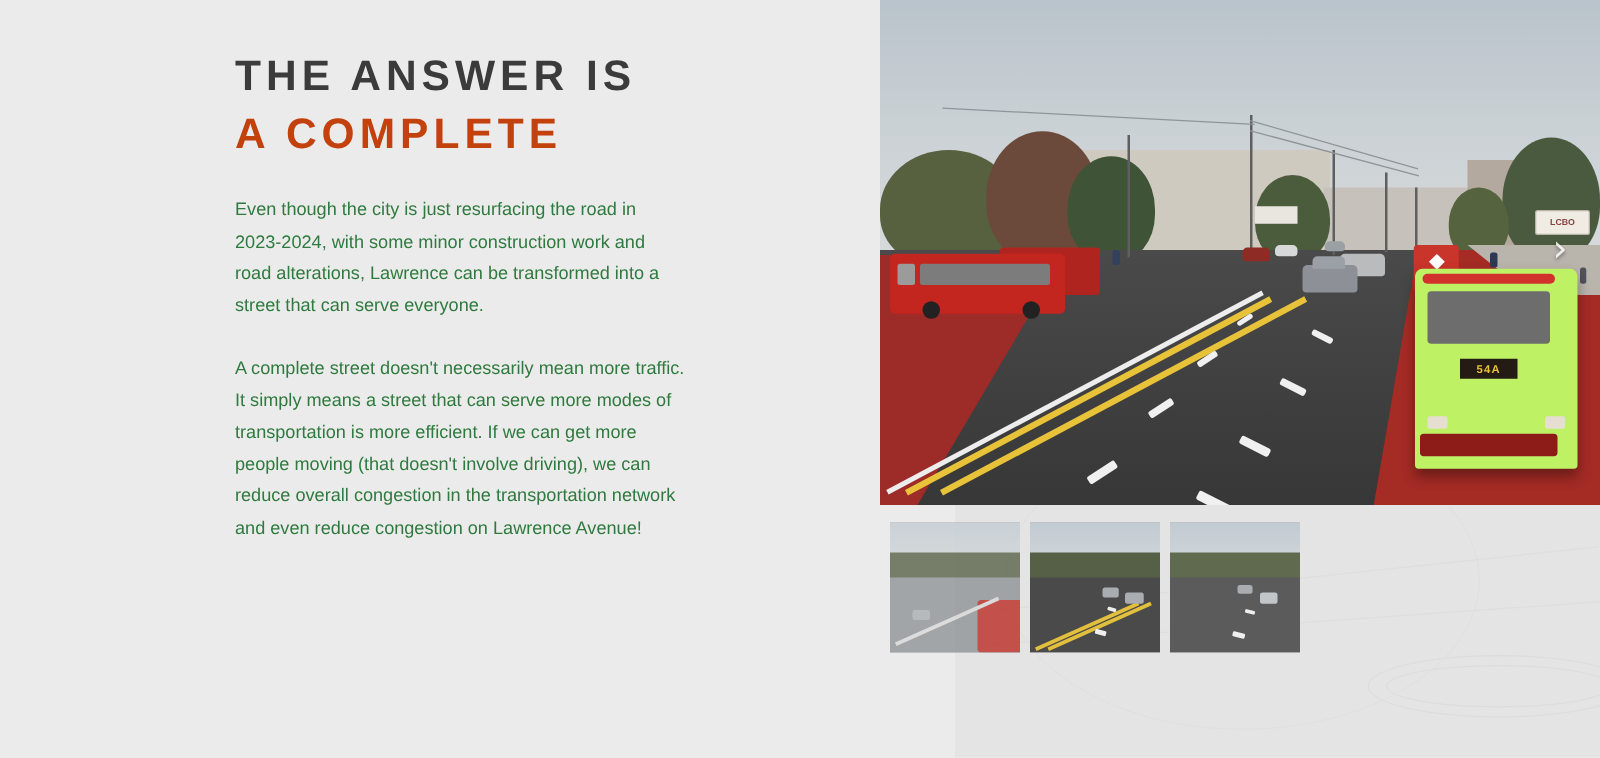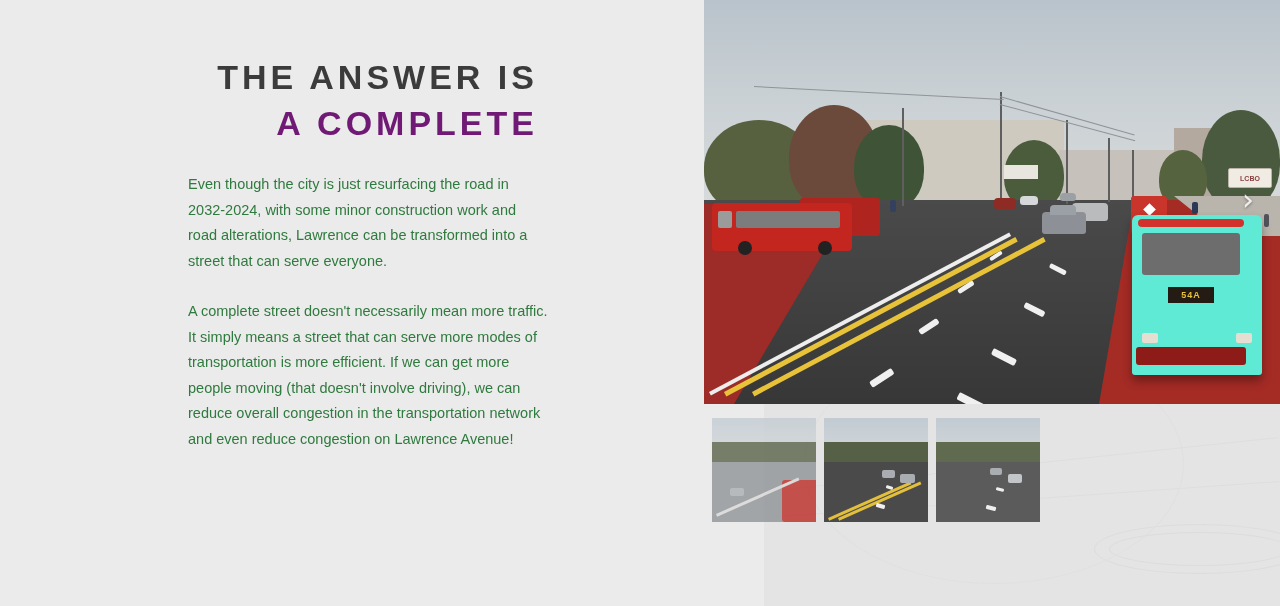--- a/index.html
+++ b/index.html
@@ -18,31 +18,30 @@
   }
   
   .left-panel {
     width: 704px;
     height: 606px;
     position: relative;
     background: #ebebeb;
     padding: 38px 150px 0 188px;
   }
   .headline {
-    margin: 16px;
+    margin: 0;
     font-size: 34px;
     line-height: 46px;
     font-weight: 700;
     letter-spacing: 4px;
     color: #3b3b3b;
     text-transform: uppercase;
-    text-align: right;
   }
   .headline .green {
-    color: #701a75;
+    color: #c2410c;
     display: block;
   }
   .body-copy {
     margin-top: 26px;
     color: #2f7a3e;
     font-size: 14.5px;
     line-height: 25.5px;
     max-width: 360px;
   }
   .body-copy p { margin: 0 0 25px 0; }
@@ -164,21 +163,21 @@
   
   .edge-white {
     position: absolute; left: 5px; top: 392px; width: 340px; height: 4px;
     background: #ededed; transform: rotate(-28deg); transform-origin: left top;
   }
 
   
   .bus-front {
     position: absolute; left: 428px; top: 215px;
     width: 130px; height: 160px;
-    background: #5eead4;
+    background: #bef264;
     border-radius: 6px 6px 3px 3px;
     box-shadow: 0 6px 10px rgba(0,0,0,.35);
   }
   .bus-front .roof {
     position: absolute; left: 6px; top: 4px; width: 106px; height: 8px;
     background: #d1332c; border-radius: 4px;
   }
   .bus-front .window {
     position: absolute; left: 10px; top: 18px; width: 98px; height: 42px;
     background: #6d6d6d; border-radius: 3px;
@@ -341,21 +340,21 @@
 <body>
 
 <div class="page">
 
   <section class="left-panel">
     <h1 class="headline">
       <span>THE ANSWER IS</span>
       <span class="green">A COMPLETE</span>
     </h1>
     <div class="body-copy">
-      <p>Even though the city is just resurfacing the road in 2032-2024, with some minor construction work and road alterations, Lawrence can be transformed into a street that can serve everyone.</p>
+      <p>Even though the city is just resurfacing the road in 2023-2024, with some minor construction work and road alterations, Lawrence can be transformed into a street that can serve everyone.</p>
       <p>A complete street doesn't necessarily mean more traffic. It simply means a street that can serve more modes of transportation is more efficient. If we can get more people moving (that doesn't involve driving), we can reduce overall congestion in the transportation network and even reduce congestion on Lawrence Avenue!</p>
     </div>
   </section>
 
   <section class="right-panel">
 
     <div class="bg-map">
       <div class="swoosh s1"></div>
       <div class="swoosh s2"></div>
       <div class="swoosh s3"></div>

